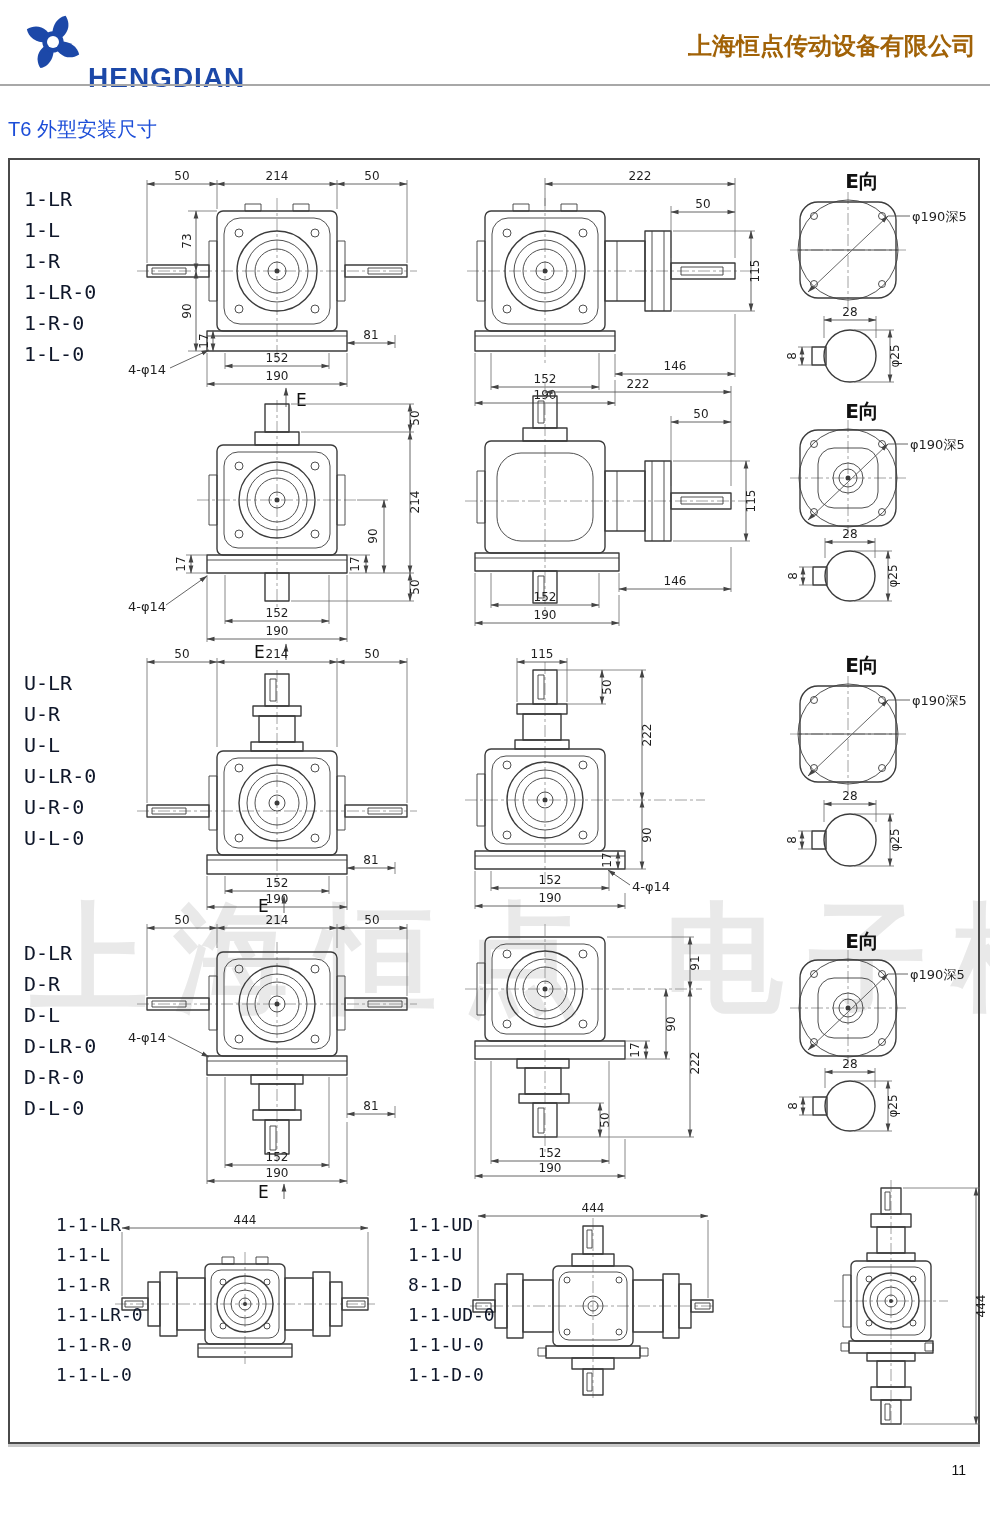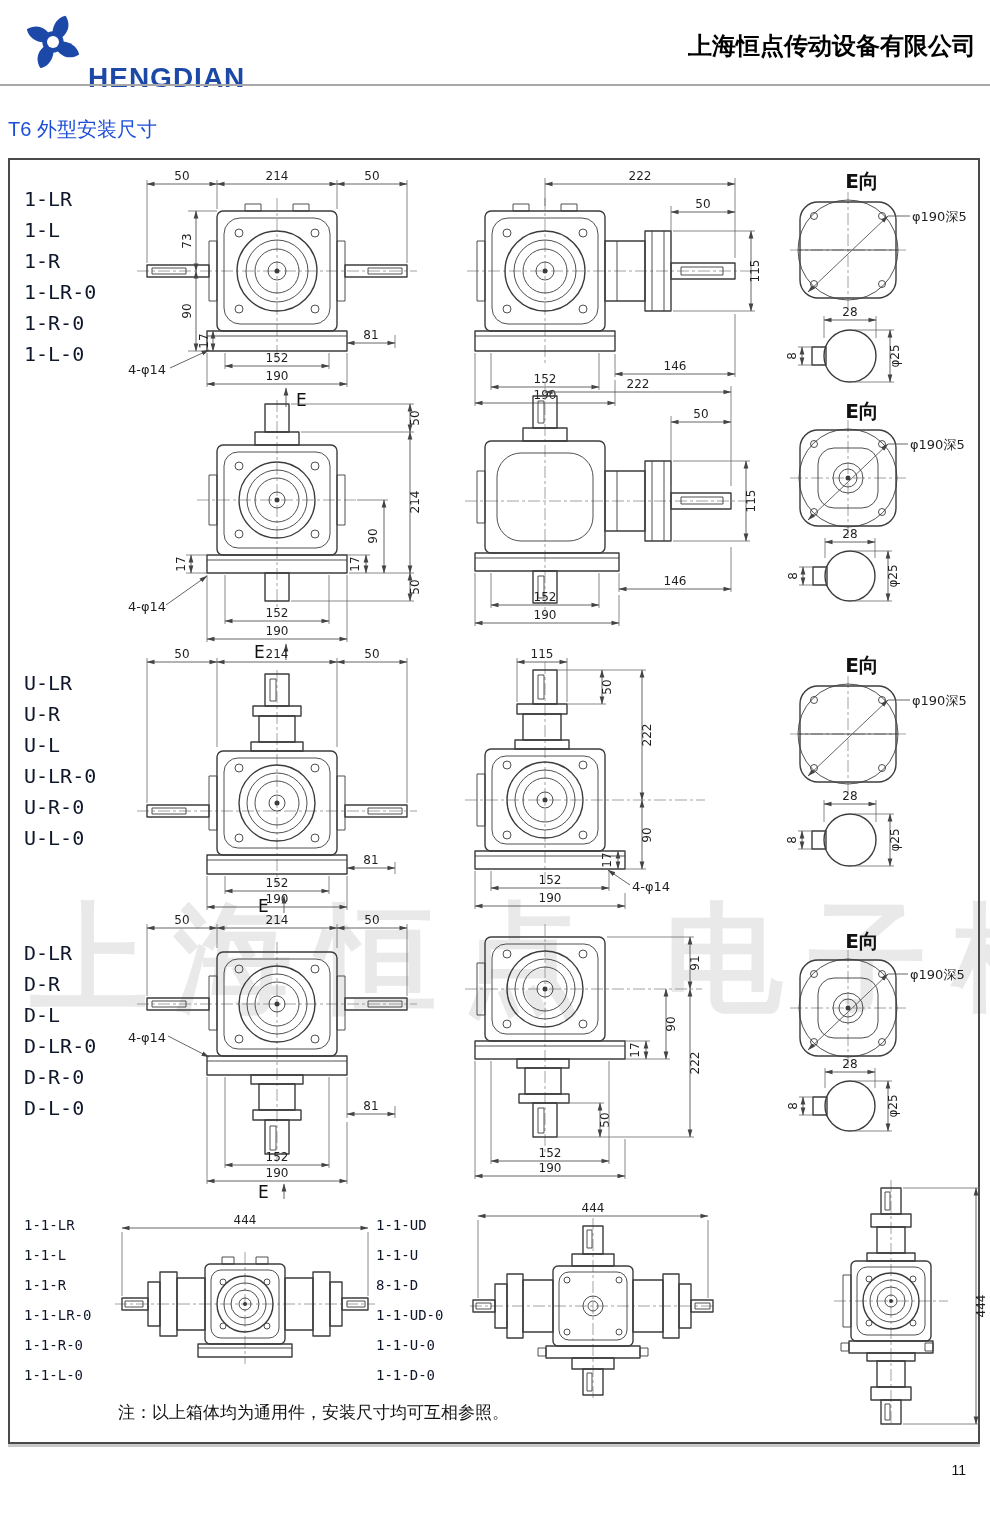--- a/index.html
+++ b/index.html
@@ -2,33 +2,33 @@
 <html><head>
 <meta charset="utf-8">
 <style>
   html,body{margin:0;padding:0;background:#fff;}
   .page{position:relative;width:990px;height:1513px;background:#fff;overflow:hidden;
         font-family:"Liberation Sans",sans-serif;}
   
   .brand-text{position:absolute;left:88px;top:26px;font-size:28px;font-weight:bold;
               color:#1c48a8;letter-spacing:1px;margin-top:36px;}
   .company{position:absolute;right:14px;top:30px;font-size:24px;font-weight:bold;
-           color:#000000;font-family:Liberation Mono, monospace;}
+           color:#a16207;font-family:Liberation Mono, monospace;}
   .hr{position:absolute;left:0;top:84px;width:990px;height:2px;background:#a8a8a8;}
   .title{position:absolute;left:8px;top:116px;font-size:20px;color:#1d4ed8;}
   
   .frame{position:absolute;left:8px;top:158px;width:968px;height:1282px;
          border:2px solid #4a4a4a;box-shadow:0 3px 0 #c9c9c9;}
   
   .wm{position:absolute;left:30px;top:880px;width:1100px;font-size:118px;font-weight:bold;
       color:#e9e9e9;letter-spacing:26px;white-space:nowrap;z-index:0;}
   
   .models{position:absolute;z-index:2;font-family:"DejaVu Sans Mono",monospace;
           font-size:20px;color:#0f172a;line-height:31px;}
-  .models.small{font-size:14px;line-height:30px;}
+  .models.small{font-size:18px;line-height:30px;margin-left:32px;}
   .note{position:absolute;left:118px;top:1401px;font-size:17px;color:#111;z-index:2;}
   .pageno{position:absolute;right:24px;top:1462px;font-size:14px;color:#111;}
   
   svg{position:absolute;z-index:1;overflow:visible;}
   .ol{stroke:#3c3c3c;stroke-width:1.4;fill:none;stroke-linejoin:round;}
   .ol2{stroke:#3c3c3c;stroke-width:0.9;fill:none;stroke-linejoin:round;}
   .dl{stroke:#555;stroke-width:0.9;fill:none;}
   .ext{stroke:#6b6b6b;stroke-width:0.8;fill:none;}
   .cl{stroke:#8a8a8a;stroke-width:0.8;fill:none;stroke-dasharray:12 3 3 3;}
   text.dim{font-family:"DejaVu Sans",sans-serif;font-size:12px;fill:#1f1f1f;text-anchor:middle;}
@@ -878,16 +878,15 @@
         <rect class="ol2" x="69" y="226" width="5" height="16"></rect>
     </g>
     <g>
       <line class="ext" x1="87" y1="10" x2="164" y2="10"></line>
         <line class="ext" x1="87" y1="246" x2="164" y2="246"></line>
       <line class="dl" x1="160" y1="10" x2="160" y2="246" marker-start="url(#a15)" marker-end="url(#a15)"></line>
       <text class="dim" transform="rotate(-90 169 128)" x="169" y="128">444</text>
     </g>
   </svg>
 
-  <div class="note">注：以上箱体均为通用件，安装尺寸均可互相参照。</div>
   <div class="pageno">11</div>
 
 </div>
 
 </body></html>

